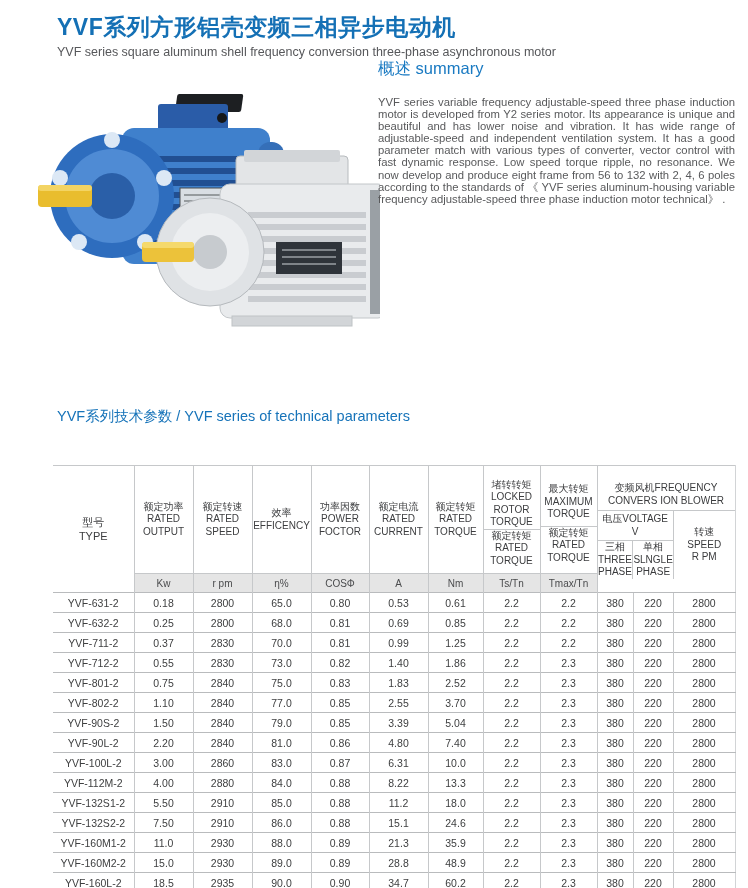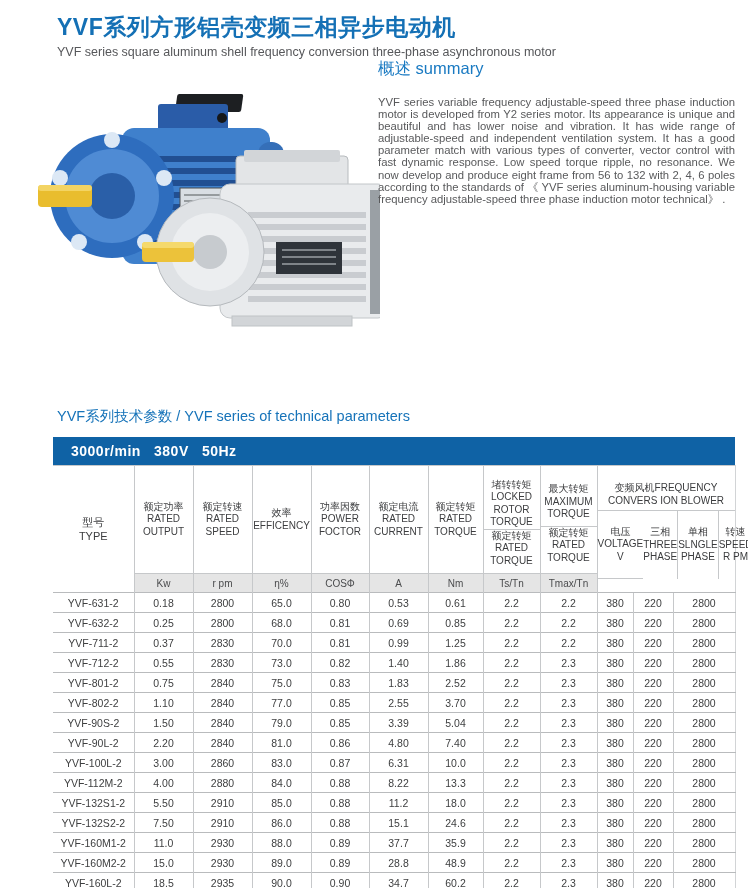--- a/index.html
+++ b/index.html
@@ -29,21 +29,21 @@
   .hdr td{height:82px;font-size:10px;line-height:12.5px;white-space:pre-line;color:#3a3b3d;}
   td.type-cell{font-size:11px;line-height:14px;}
   td.split{padding:0;margin-top:48px;}
   .split-inner{display:flex;flex-direction:column;height:82px;}
   .split-top{flex:0 0 47px;display:flex;align-items:center;justify-content:center;white-space:pre-line;border-bottom:1px solid #c6c8ca;}
   .split-bot{flex:1;display:flex;align-items:center;justify-content:center;white-space:pre-line;}
   td.grp-cell{padding:0;}
   .grp-inner{display:flex;flex-direction:column;height:100px;font-size:10px;line-height:12.5px;color:#3a3b3d;}
   .grp-title{flex:0 0 31px;display:flex;align-items:center;justify-content:center;white-space:pre-line;border-bottom:1px solid #c6c8ca;}
   .grp-body{flex:1;display:flex;}
-  .grp-left{flex:0 0 55%;display:flex;flex-direction:row;}
+  .grp-left{flex:0 0 55%;display:flex;flex-direction:column;}
   .grp-volt{flex:0 0 29px;display:flex;align-items:center;justify-content:center;white-space:pre-line;border-bottom:1px solid #c6c8ca;}
   .grp-phases{flex:1;display:flex;}
   .grp-phase{flex:1;display:flex;align-items:center;justify-content:center;white-space:pre-line;}
   .grp-phase.single{border-left:1px solid #c6c8ca;}
   .grp-speed{flex:1;display:flex;align-items:center;justify-content:center;white-space:pre-line;border-left:1px solid #c6c8ca;}
   tr.units td{height:18px;background:#e5e5e5;font-size:10px;color:#4a4b4d;border-top:1px solid #c6c8ca;}
   tr.data-row td{height:19px;font-size:10.5px;border-top:1px solid #b9bbbd;color:#3f4041;}
 </style>
 </head>
 <body>
@@ -129,21 +129,20 @@
     </g>
   </svg>
 
   <div class="summary-col">
     <h2 class="summary-heading">概述 summary</h2>
     <p class="en-text">YVF series variable frequency adjustable-speed three phase induction motor is developed from Y2 series motor. Its appearance is unique and beautiful and has lower noise and vibration. It has wide range of adjustable-speed and independent ventilation system. It has a good parameter match with various types of converter, vector control with fast dynamic response. Low speed torque ripple, no resonance. We now develop and produce eight frame from 56 to 132 with 2, 4, 6 poles according to the standards of 《 YVF series aluminum-housing variable frequency adjustable-speed three phase induction motor technical》 .</p>
   </div>
 
   <div class="section-heading">YVF系列技术参数 / YVF series of technical parameters</div>
 
-  <div class="spec-bar">3000r/min   380V   50Hz</div>
 
   <table class="params">
     <colgroup>
       <col style="width:81px">
         <col style="width:59px">
         <col style="width:59px">
         <col style="width:59px">
       <col style="width:58px">
         <col style="width:59px">
         <col style="width:55px">
@@ -398,21 +397,21 @@
       <td class="vline">380</td>
       <td class="vline">220</td>
       <td class="vline">2800</td>
     </tr>
         <tr class="data-row">
       <td>YVF-160M1-2</td>
       <td class="vline">11.0</td>
       <td class="vline">2930</td>
       <td class="vline">88.0</td>
       <td class="vline">0.89</td>
-      <td class="vline">37.7</td>
+      <td class="vline">21.3</td>
       <td class="vline">35.9</td>
       <td class="vline">2.2</td>
       <td class="vline">2.3</td>
       <td class="vline">380</td>
       <td class="vline">220</td>
       <td class="vline">2800</td>
     </tr>
         <tr class="data-row">
       <td>YVF-160M2-2</td>
       <td class="vline">15.0</td>

